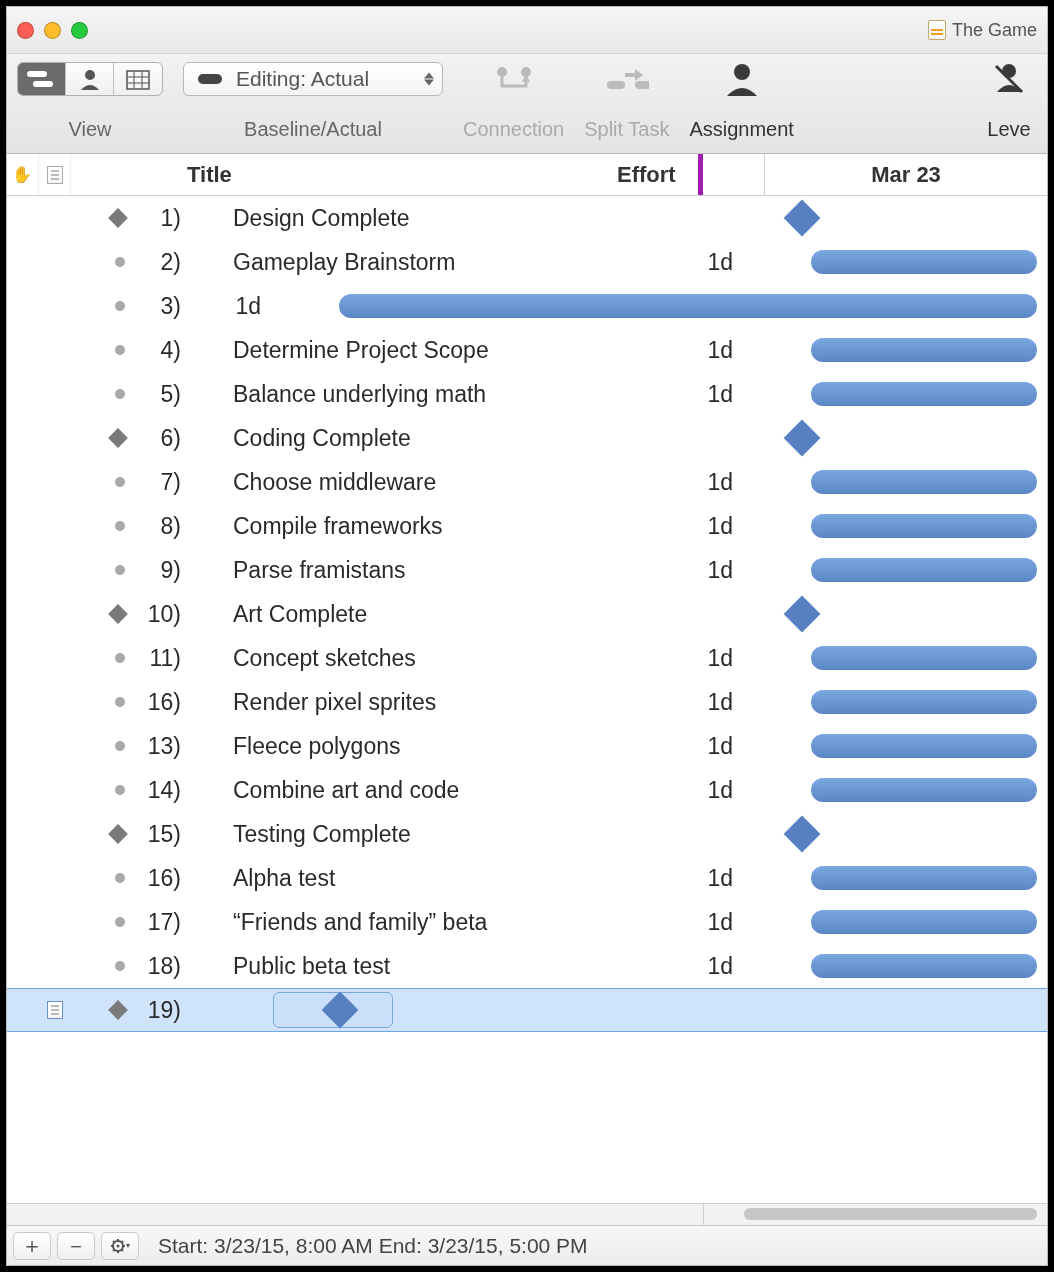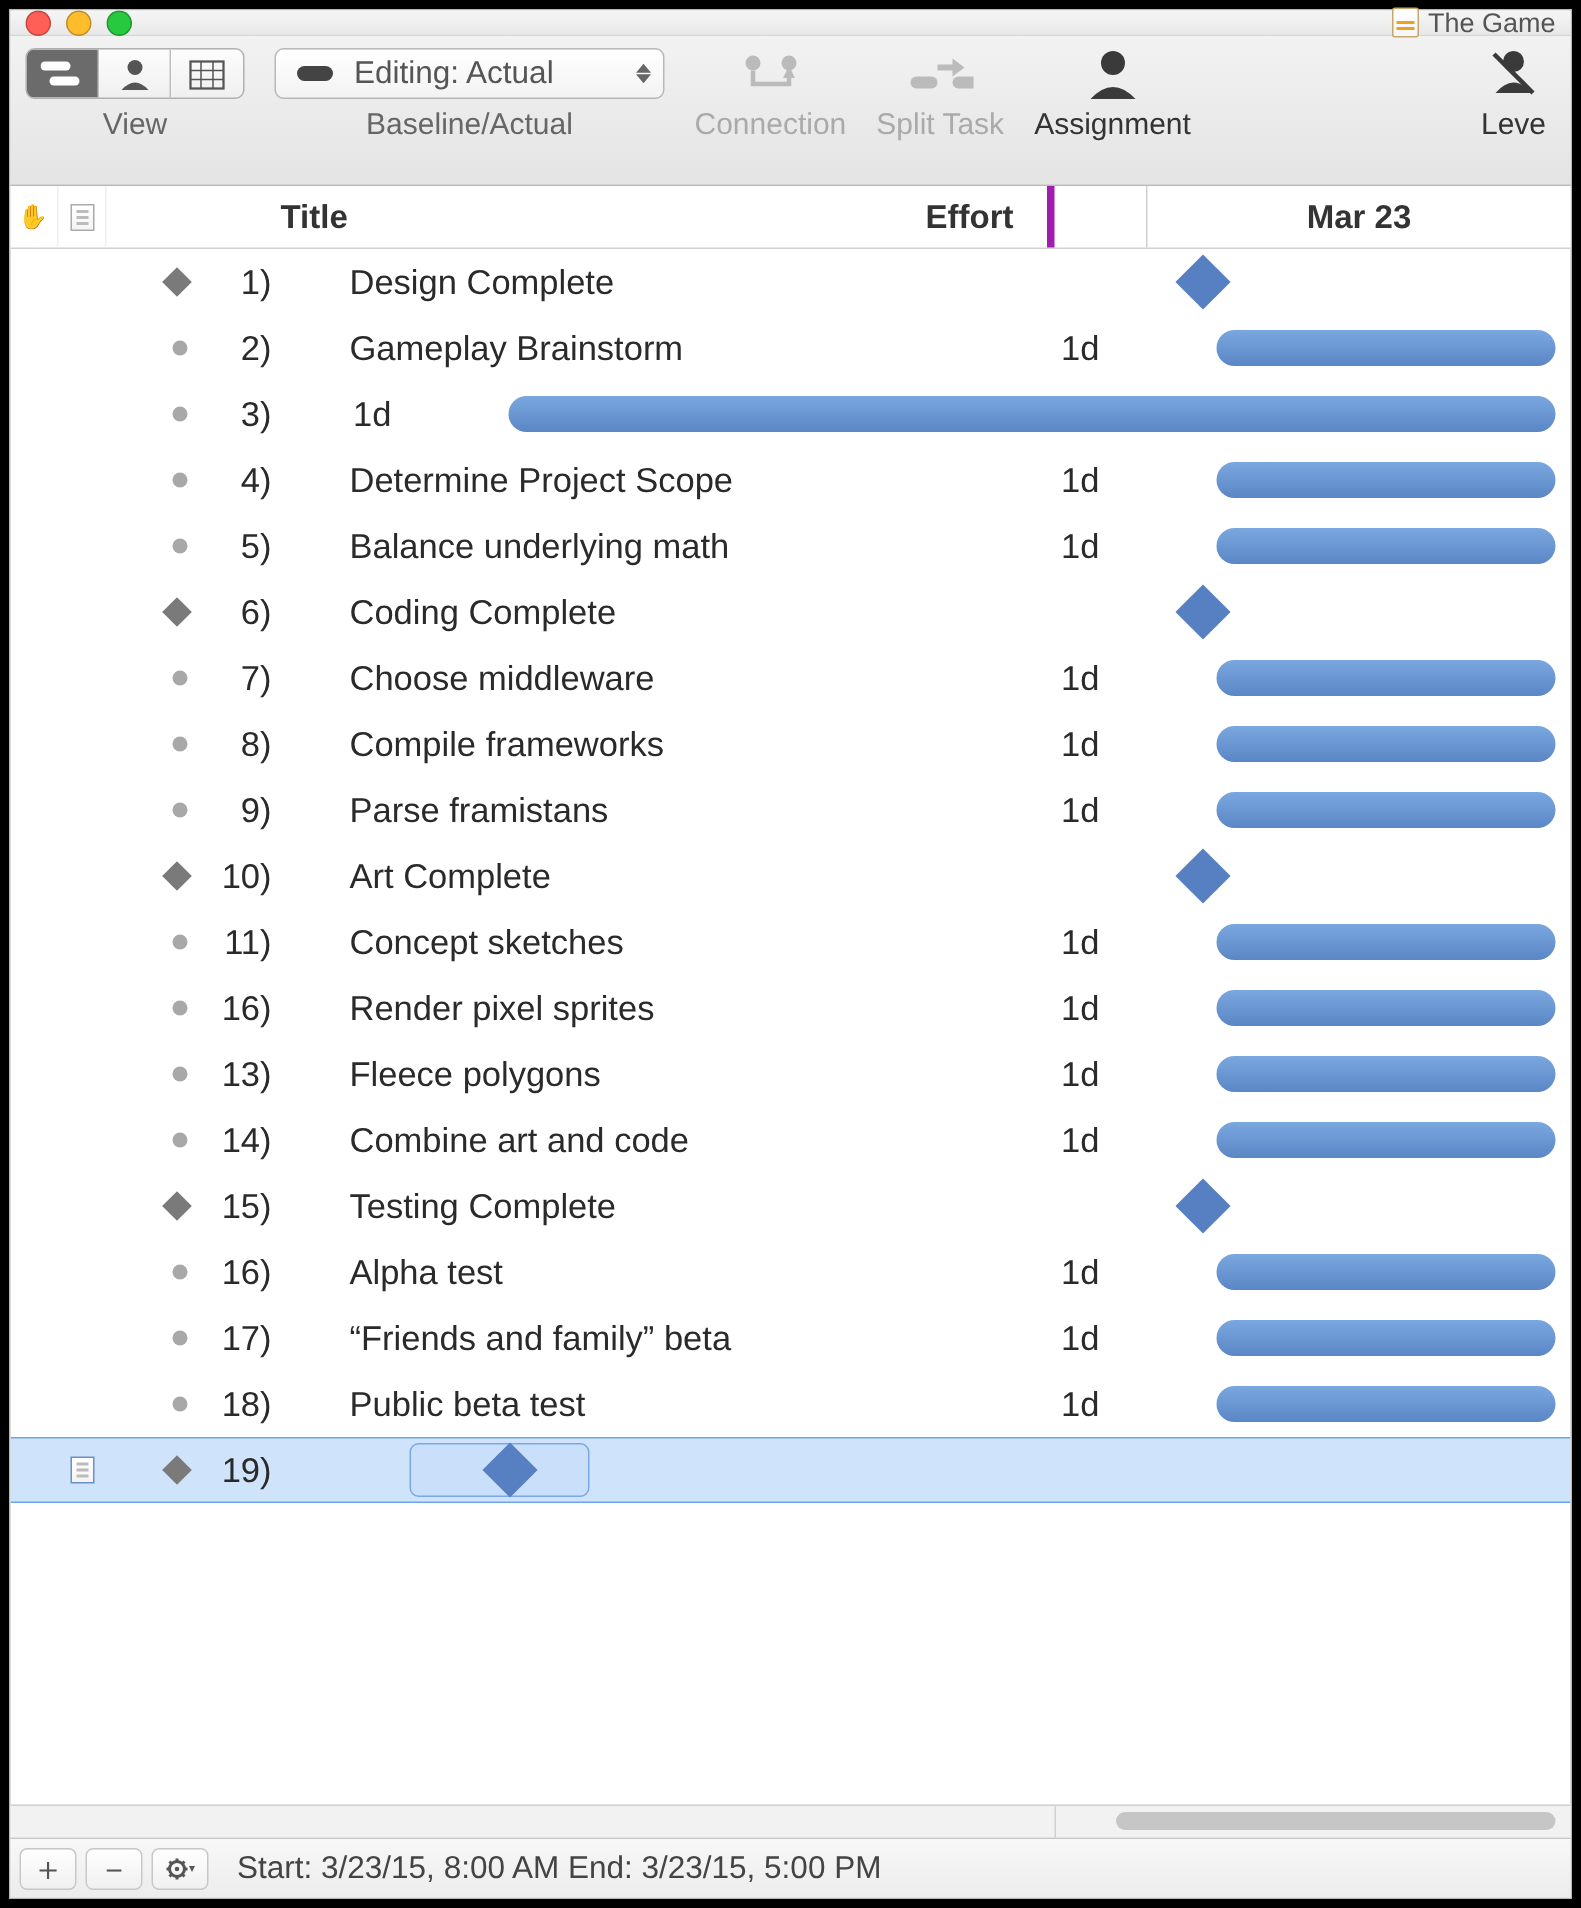--- a/index.html
+++ b/index.html
@@ -12,21 +12,21 @@
 }
 .window {
   position: absolute;
   top: 6px; left: 6px; right: 6px; bottom: 6px;
   background: #fff;
   display: flex;
   flex-direction: column;
   border: 1px solid #b8b8b8;
 }
 .titlebar {
-  height: 17px;
+  height: 47px;
   background: linear-gradient(#f6f6f6,#e8e8e8);
   display: flex;
   align-items: center;
   padding: 0 10px;
   border-bottom: 1px solid #d6d6d6;
   position: relative;
 }
 .traffic { display:flex; gap:10px; }
 .tl { width:17px; height:17px; border-radius:50%; border:1px solid rgba(0,0,0,.25); }
 .tl.red{background:#ff5f56;} .tl.yellow{background:#ffbd2e;} .tl.green{background:#27c93f;}
@@ -35,21 +35,21 @@
 .doc-icon:after{content:"";position:absolute;bottom:2px;left:2px;right:2px;height:8px;background:repeating-linear-gradient(#f0a020 0 2px,transparent 2px 4px);}
 .toolbar {
   height:100px;
   background: linear-gradient(#f2f2f2,#e4e4e4);
   border-bottom:1px solid #b8b8b8;
   display:flex;
   align-items:flex-start;
   padding:8px 10px 0 10px;
   gap:20px;
 }
-.tb-group { display:flex; flex-direction:column; align-items:center; gap:6px; }
+.tb-group { display:flex; flex-direction:column; align-items:center; gap:22px; }
 .seg { display:flex; height:34px; border:1px solid #b0b0b0; border-radius:6px; overflow:hidden; background:linear-gradient(#fcfcfc,#f0f0f0);}
 .seg .seg-btn { width:48px; display:flex; align-items:center; justify-content:center; border-right:1px solid #c0c0c0; color:#555;}
 .seg .seg-btn:last-child{border-right:none;}
 .seg .seg-btn.active{background:#6b6b6b;color:#fff;}
 .tb-label{font-size:20px;color:#666;}
 .tb-label.dim{color:#aaa;}
 .tb-label.strong{color:#333;}
 .dropdown{height:34px;border:1px solid #b8b8b8;border-radius:6px;background:linear-gradient(#fff,#f3f3f3);display:flex;align-items:center;padding:0 36px 0 14px;font-size:21px;color:#555;position:relative;min-width:260px;}
 .dropdown .pill{width:24px;height:10px;border-radius:5px;background:#444;margin-right:14px;}
 .dropdown .chev{position:absolute;right:8px;top:50%;transform:translateY(-50%);display:flex;flex-direction:column;gap:1px;}

